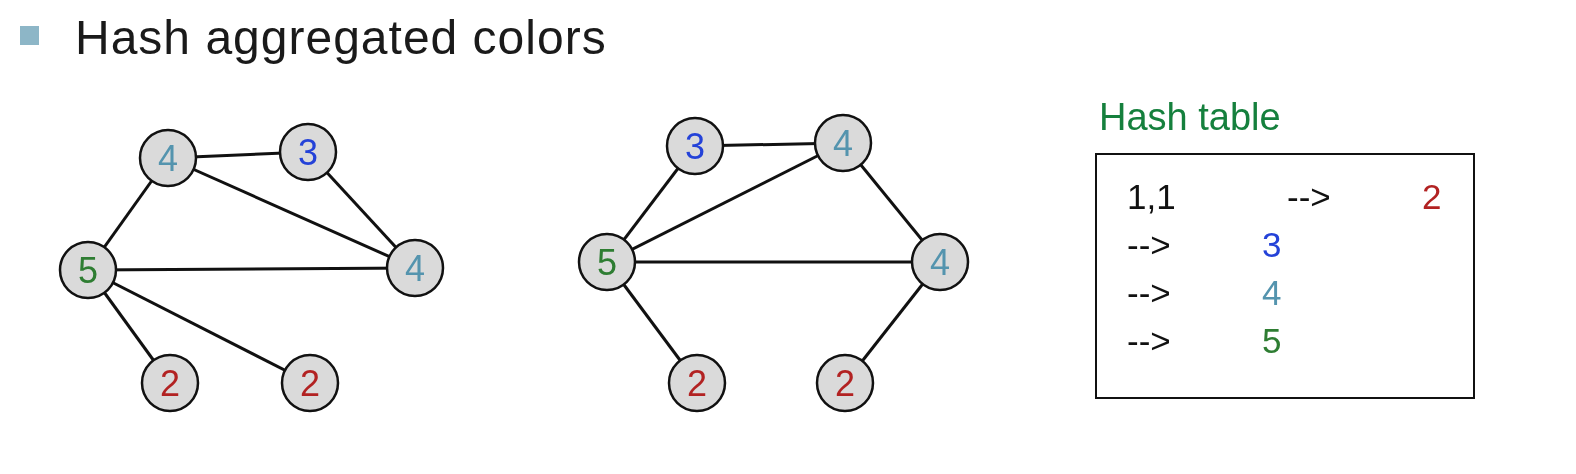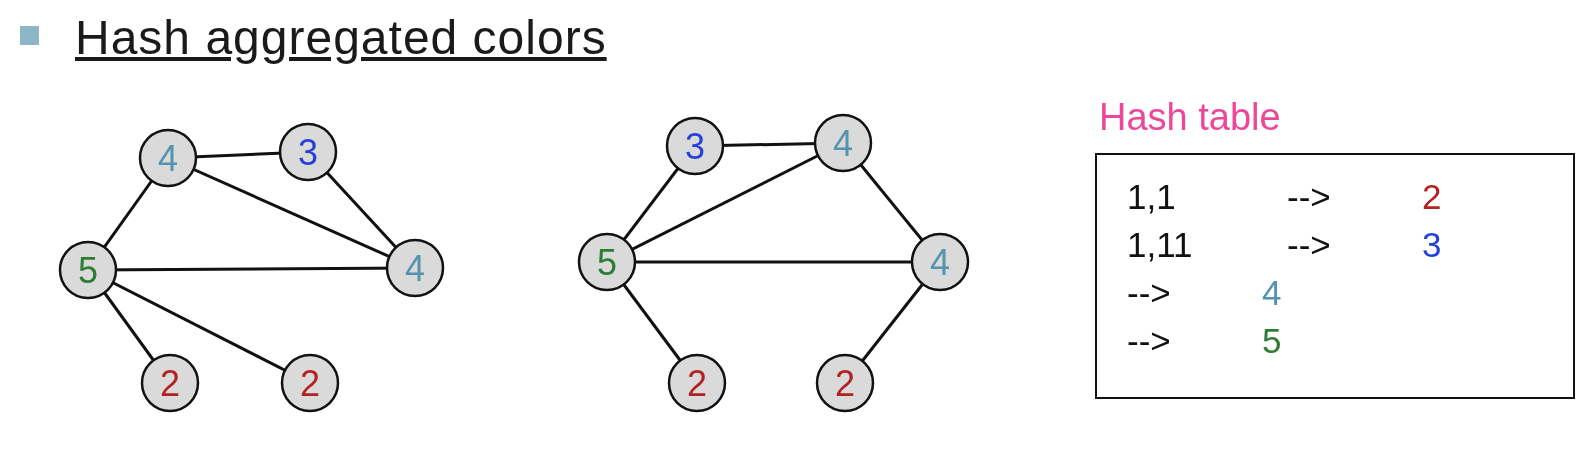--- a/index.html
+++ b/index.html
@@ -29,21 +29,20 @@
     margin-right: 36px;
     flex: 0 0 auto;
   }
   .title {
     margin: 0;
     font-size: 48px;
     font-weight: 500;
     color: #1a1a1a;
     letter-spacing: 1px;
     line-height: 1.1;
-    text-decoration: underline;
   }
   .graphs {
     position: absolute;
     top: 0;
     left: 0;
   }
   .graph-edge {
     stroke-width: 3;
     fill: none;
   }
@@ -58,26 +57,26 @@
   }
   .hash-table-panel {
     position: absolute;
     top: 96px;
     left: 1095px;
     width: 438px;
   }
   .ht-title {
     font-size: 38px;
     font-weight: 500;
-    color: #ec4899;
+    color: #15803d;
     margin: 0 0 14px 4px;
   }
   .ht-box {
     border: 2px solid #111111;
-    width: 480px;
+    width: 380px;
     height: 246px;
     box-sizing: border-box;
     padding: 22px 0 0 30px;
   }
   .ht-row {
     display: flex;
     align-items: baseline;
     height: 48px;
     font-size: 35px;
     color: #111111;
@@ -143,21 +142,20 @@
 
   <div class="hash-table-panel">
     <div class="ht-title">Hash table</div>
     <div class="ht-box">
         <div class="ht-row">
           <span class="ht-key">1,1</span>
           <span class="ht-arrow">--&gt;</span>
           <span class="ht-value" style="color: rgb(178, 34, 34);">2</span>
         </div>
         <div class="ht-row">
-          <span class="ht-key">1,11</span>
           <span class="ht-arrow">--&gt;</span>
           <span class="ht-value" style="color: rgb(36, 66, 216);">3</span>
         </div>
         <div class="ht-row">
           <span class="ht-arrow">--&gt;</span>
           <span class="ht-value" style="color: rgb(84, 148, 174);">4</span>
         </div>
         <div class="ht-row">
           <span class="ht-arrow">--&gt;</span>
           <span class="ht-value" style="color: rgb(46, 125, 50);">5</span>

